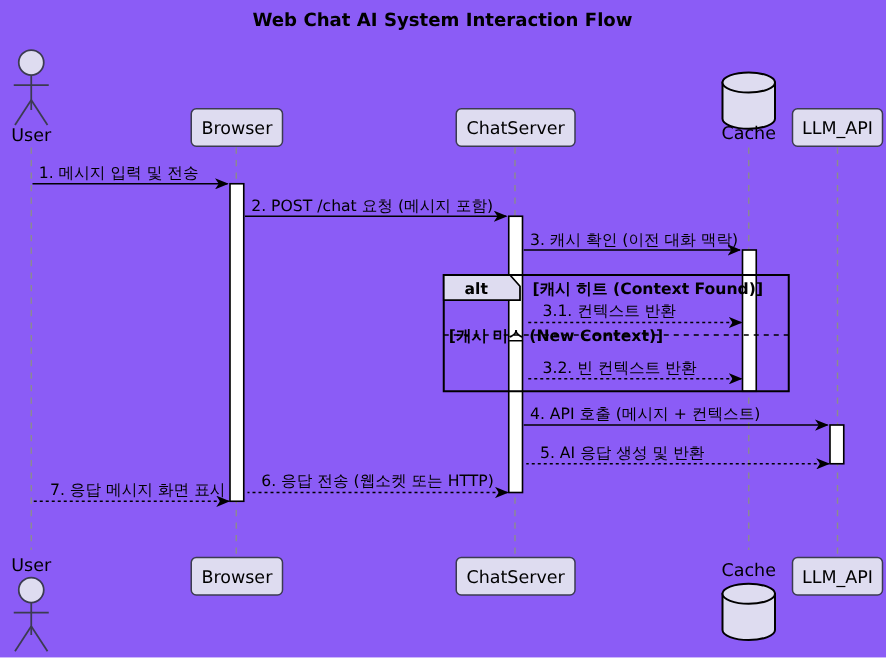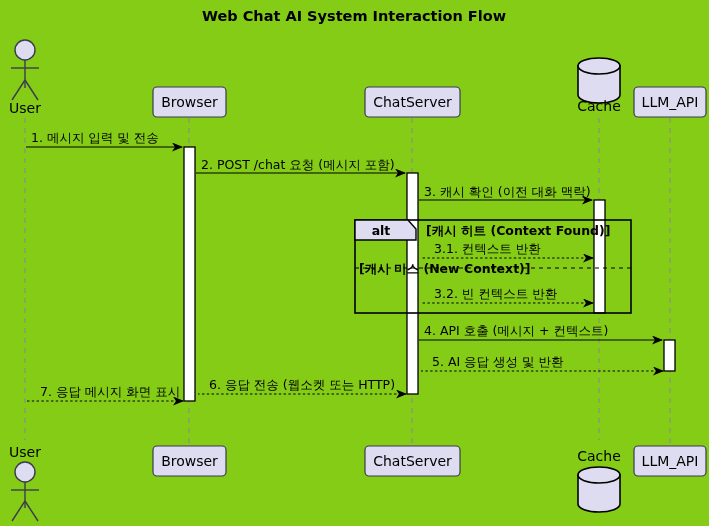--- a/index.html
+++ b/index.html
@@ -7,21 +7,21 @@
     padding: 0;
     background: #ffffff;
   }
   body {
     font-family: "DejaVu Sans", "Liberation Sans", sans-serif;
   }
   #diagram-root {
     position: relative;
     width: 709px;
     height: 526px;
-    background: #84cc16;
+    background: #8b5cf6;
     overflow: hidden;
   }
   svg.canvas {
     position: absolute;
     left: 0;
     top: 0;
     width: 709px;
     height: 526px;
   }
   .title-text {

